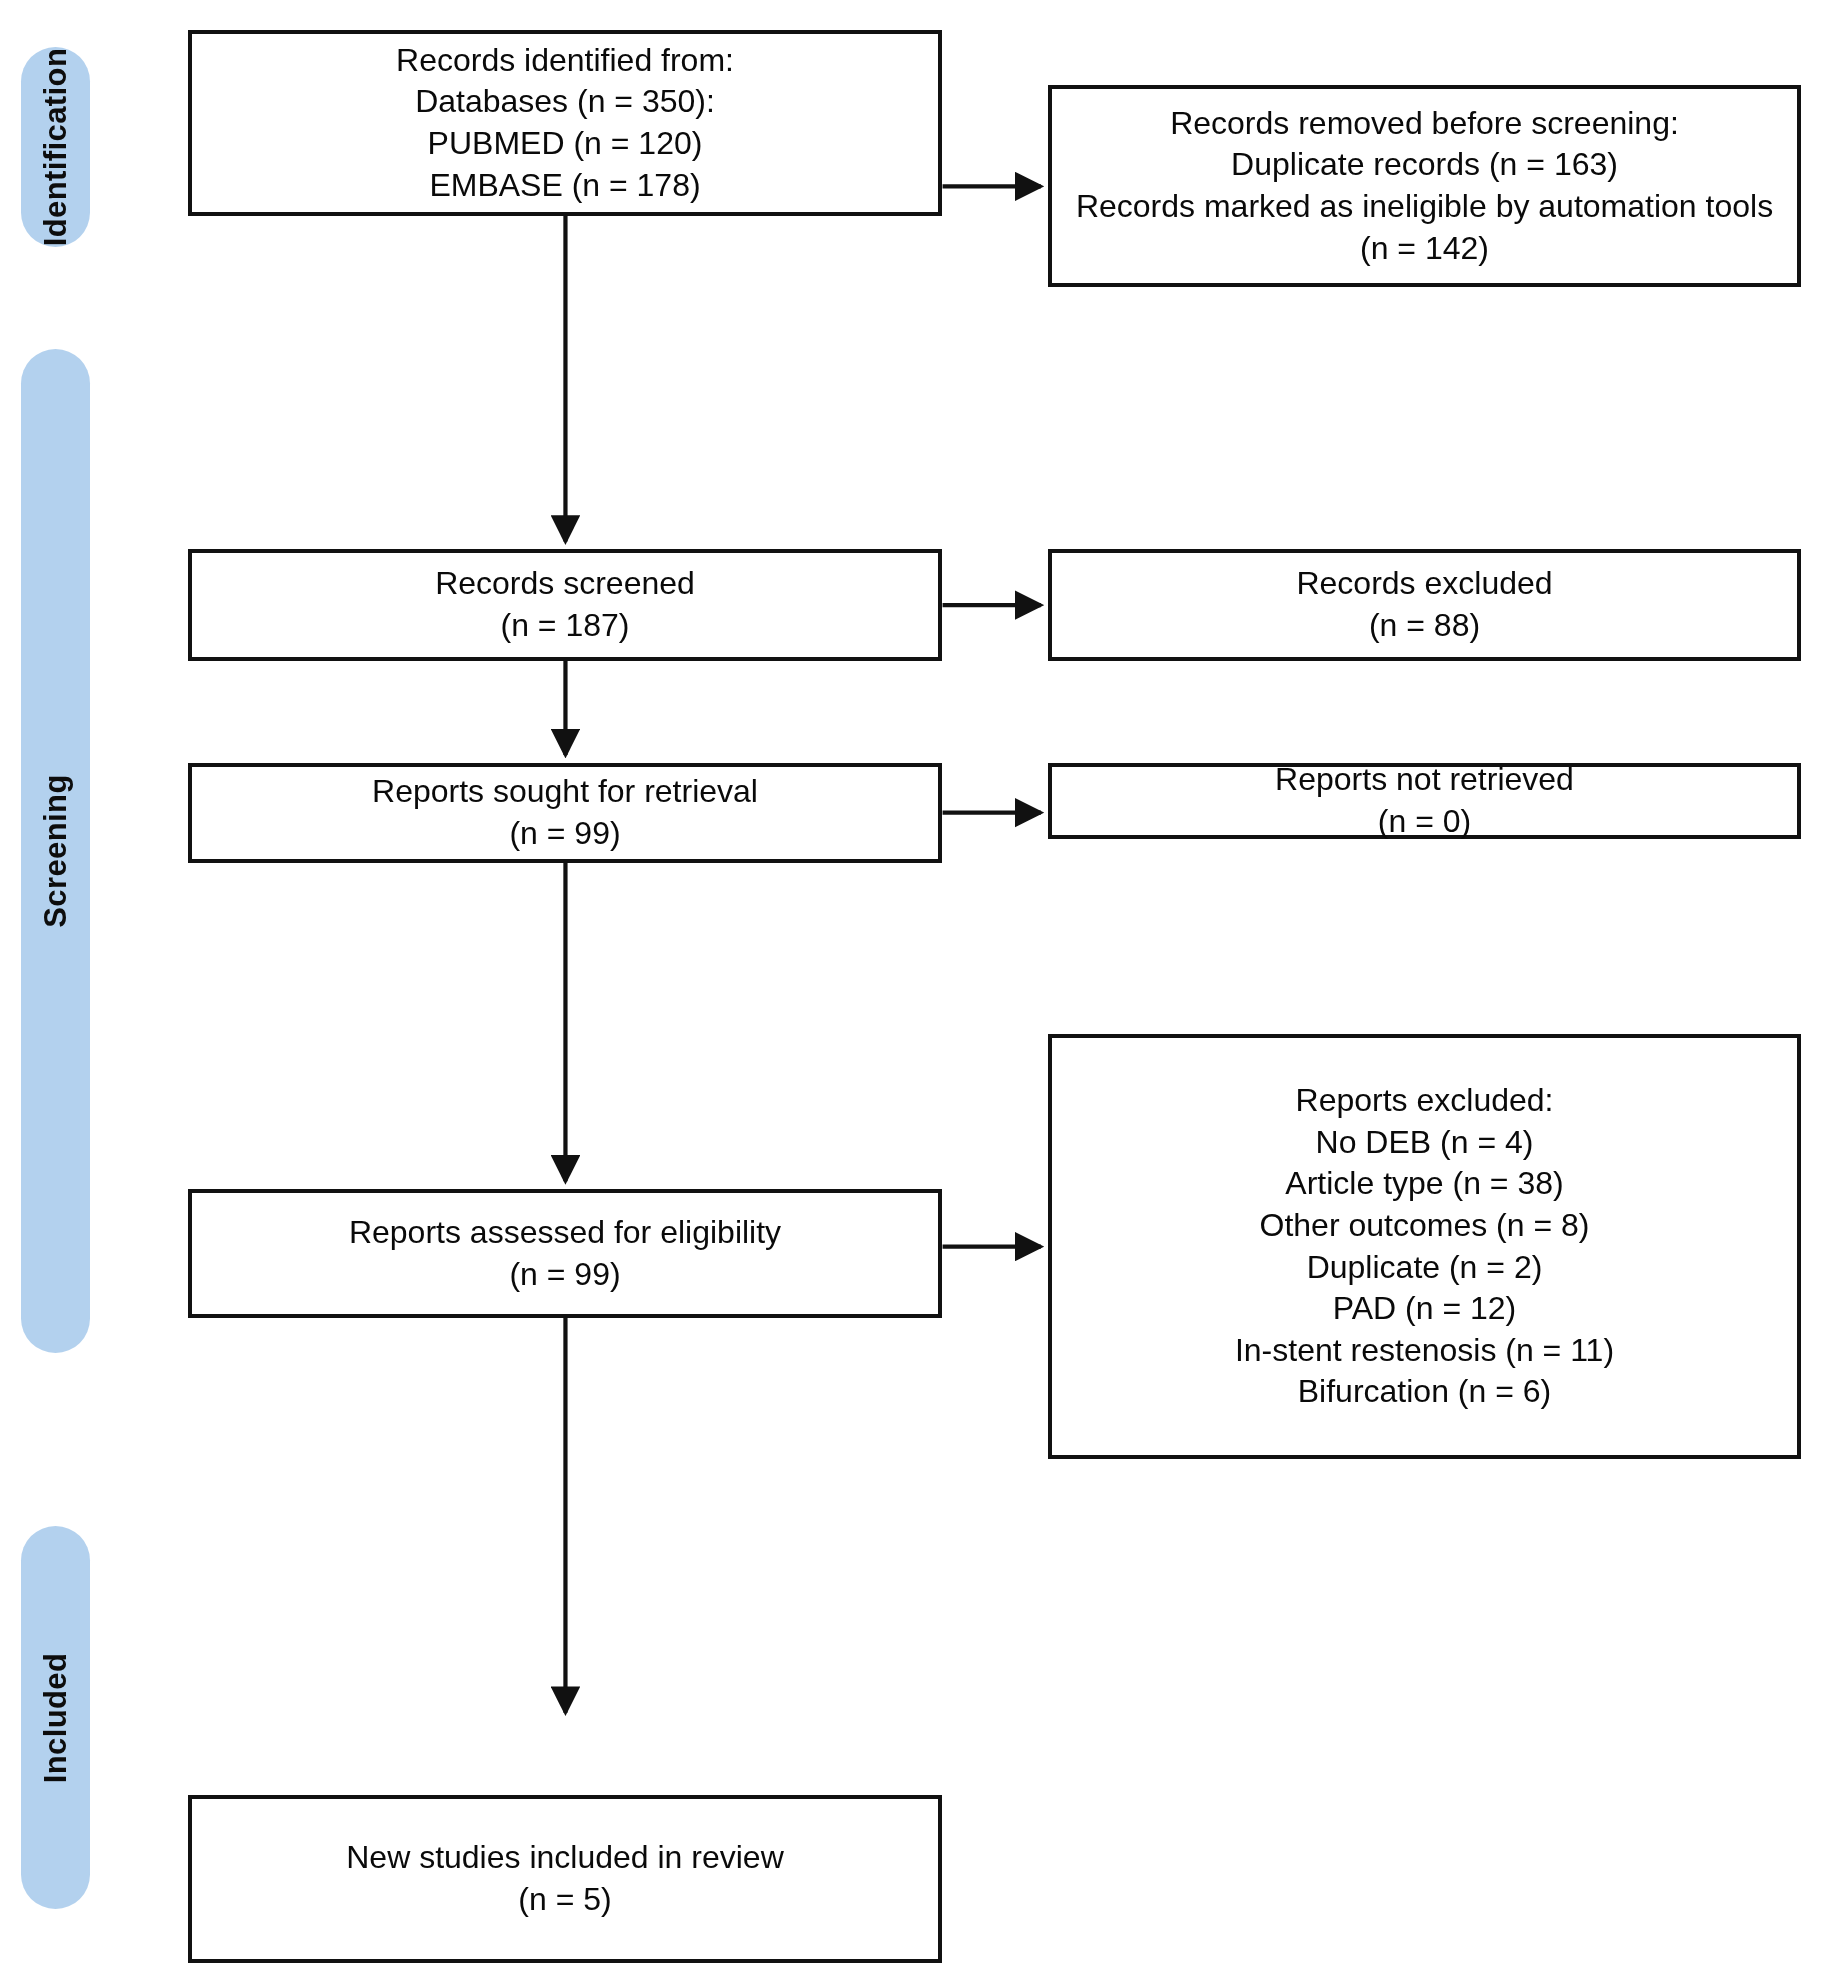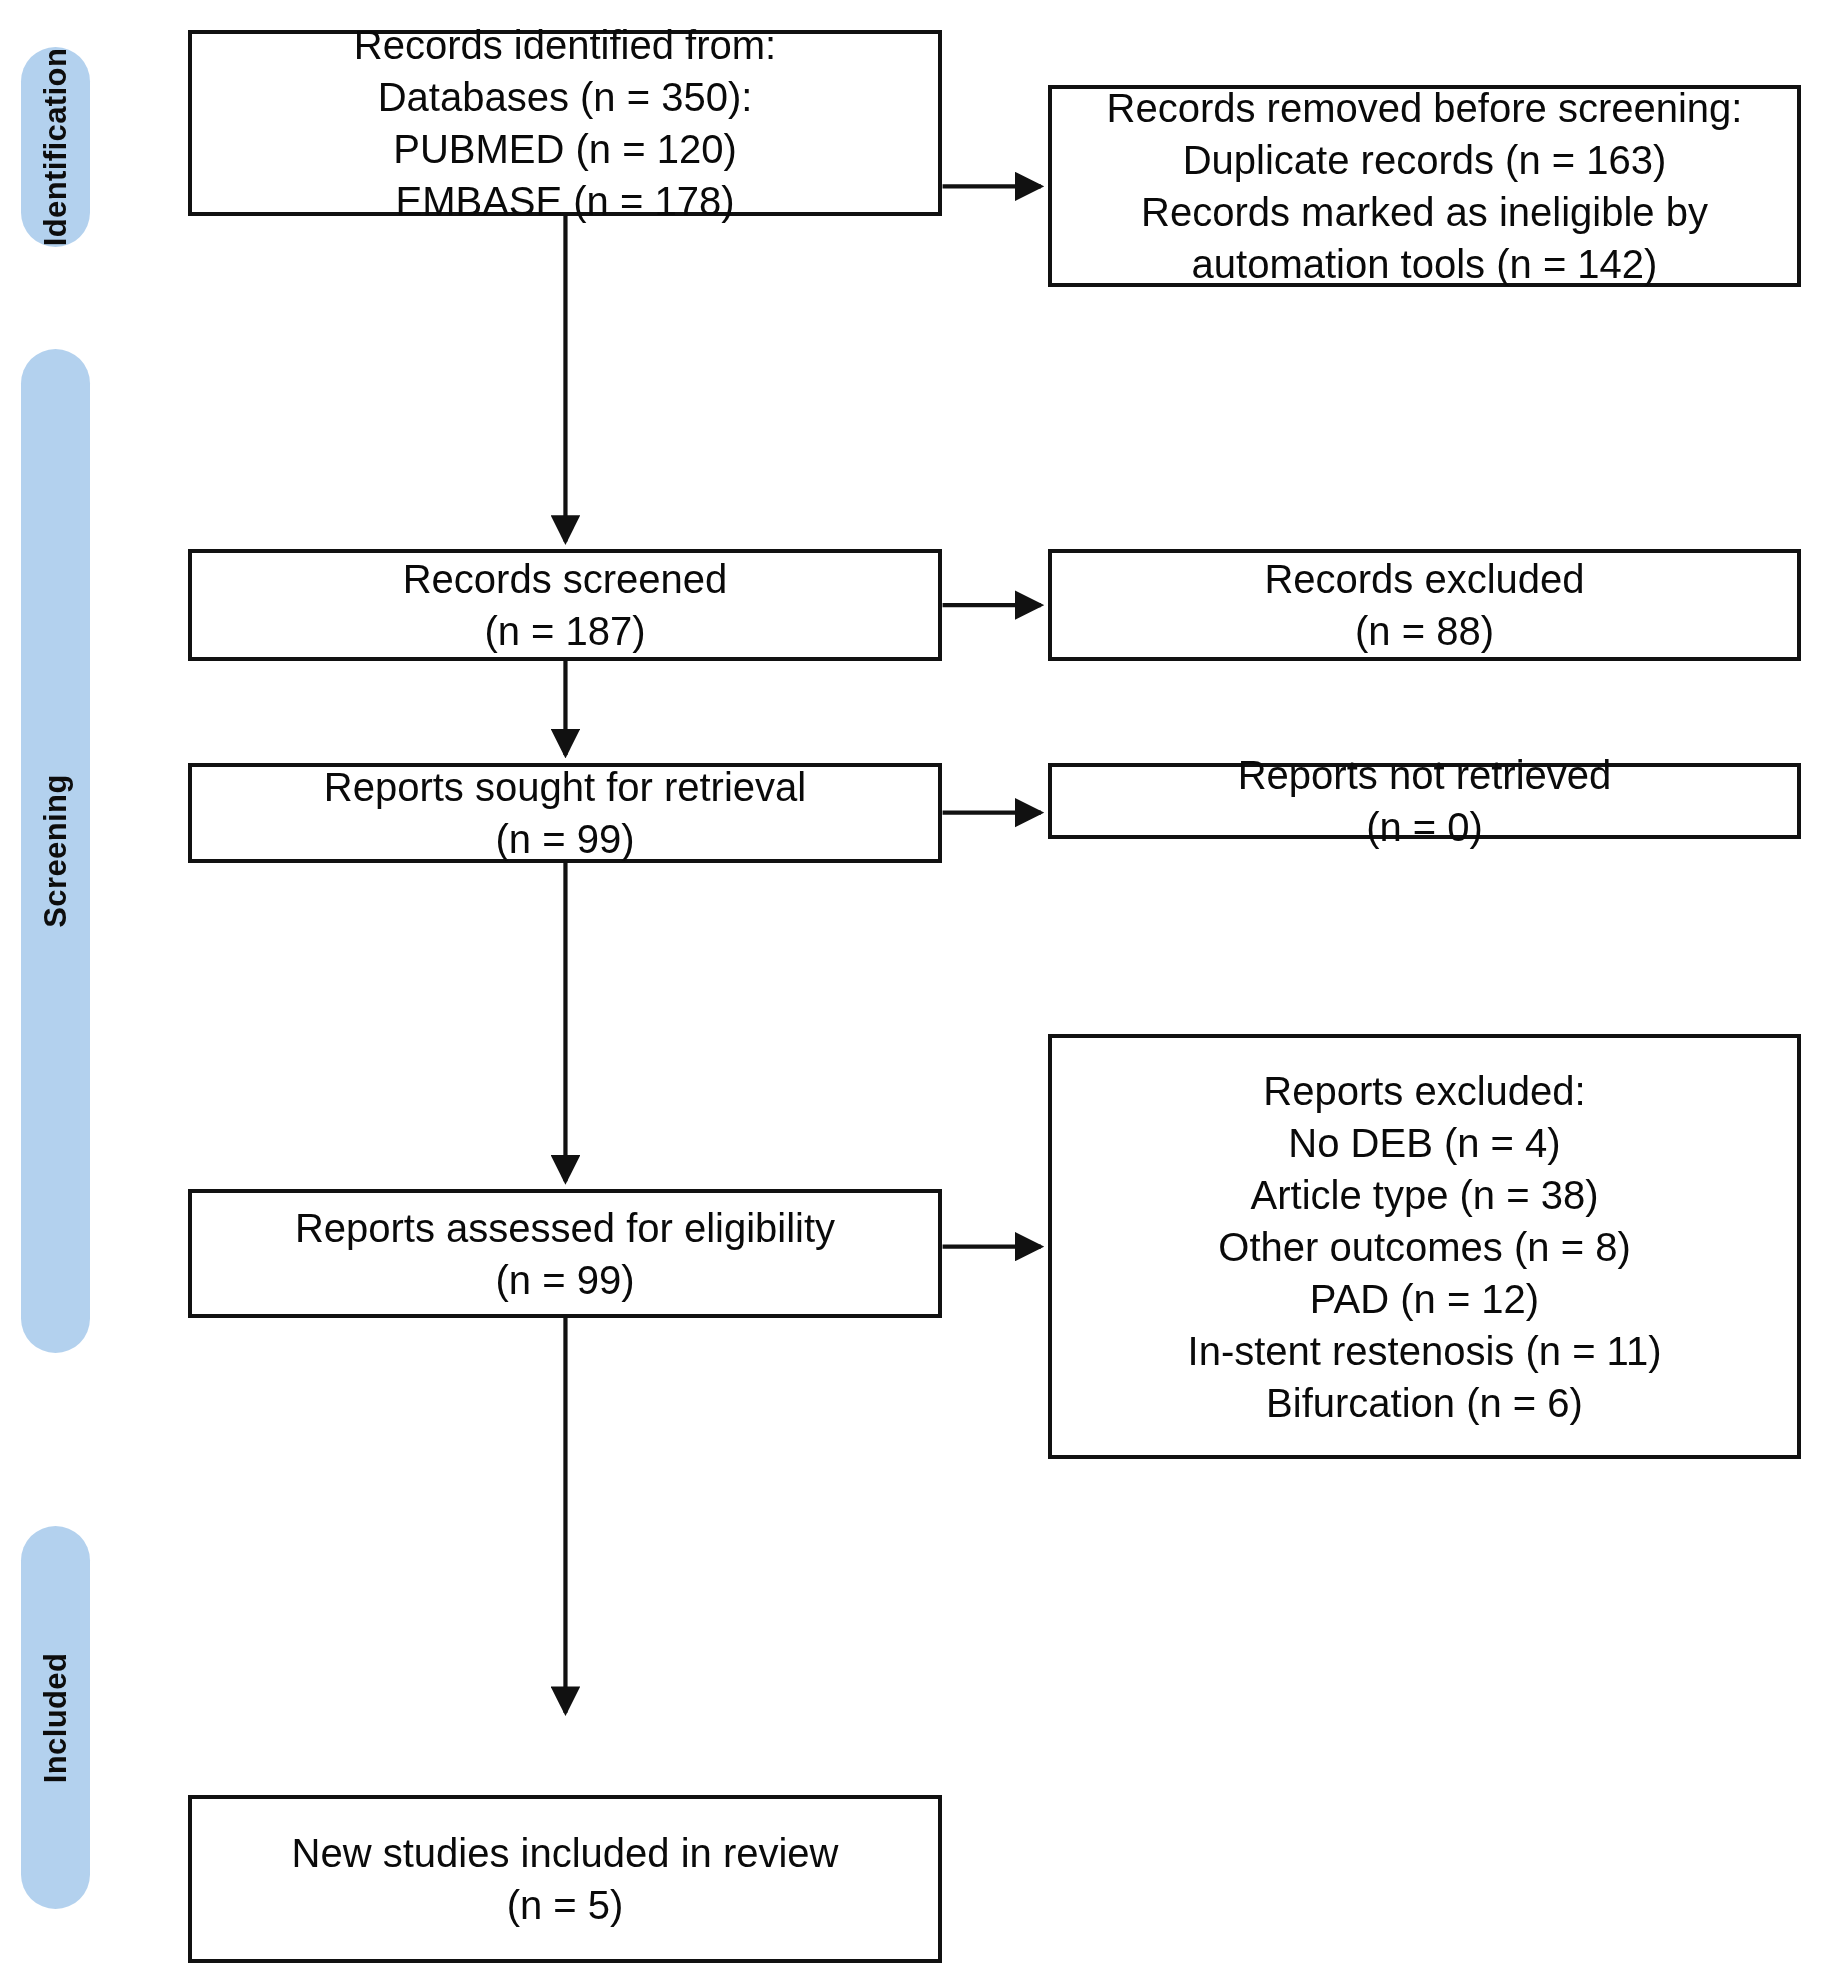--- a/index.html
+++ b/index.html
@@ -43,21 +43,21 @@
     display: flex;
     flex-direction: column;
     align-items: center;
     justify-content: center;
     padding: 3.4px 12px;
   }
   .pbox .line {
     display: block;
     width: 100%;
     text-align: center;
-    font-size: 40px;
+    font-size: 32px;
     line-height: 1.30;
     color: #0a0a0a;
     font-family: "Liberation Sans", sans-serif;
     white-space: nowrap;
   }
   .pbox.wraplines .line { white-space: normal; text-align: center; }
   svg.connectors {
     position: absolute;
     left: 0;
     top: 0;
@@ -143,20 +143,21 @@
   <div class="pbox" style="left:188px; top:1189px; width:754px; height:129px;">
     <span class="line">Reports assessed for eligibility</span>
     <span class="line">(n = 99)</span>
   </div>
 
   <div class="pbox" style="left:1048px; top:1034px; width:753px; height:425px;">
     <span class="line">Reports excluded:</span>
     <span class="line">No DEB (n = 4)</span>
     <span class="line">Article type (n = 38)</span>
     <span class="line">Other outcomes (n = 8)</span>
+    <span class="line">Duplicate (n = 2)</span>
     <span class="line">PAD (n = 12)</span>
     <span class="line">In-stent restenosis (n = 11)</span>
     <span class="line">Bifurcation (n = 6)</span>
   </div>
 
   <div class="pbox" style="left:188px; top:1795px; width:754px; height:168px;">
     <span class="line">New studies included in review</span>
     <span class="line">(n = 5)</span>
   </div>
 

